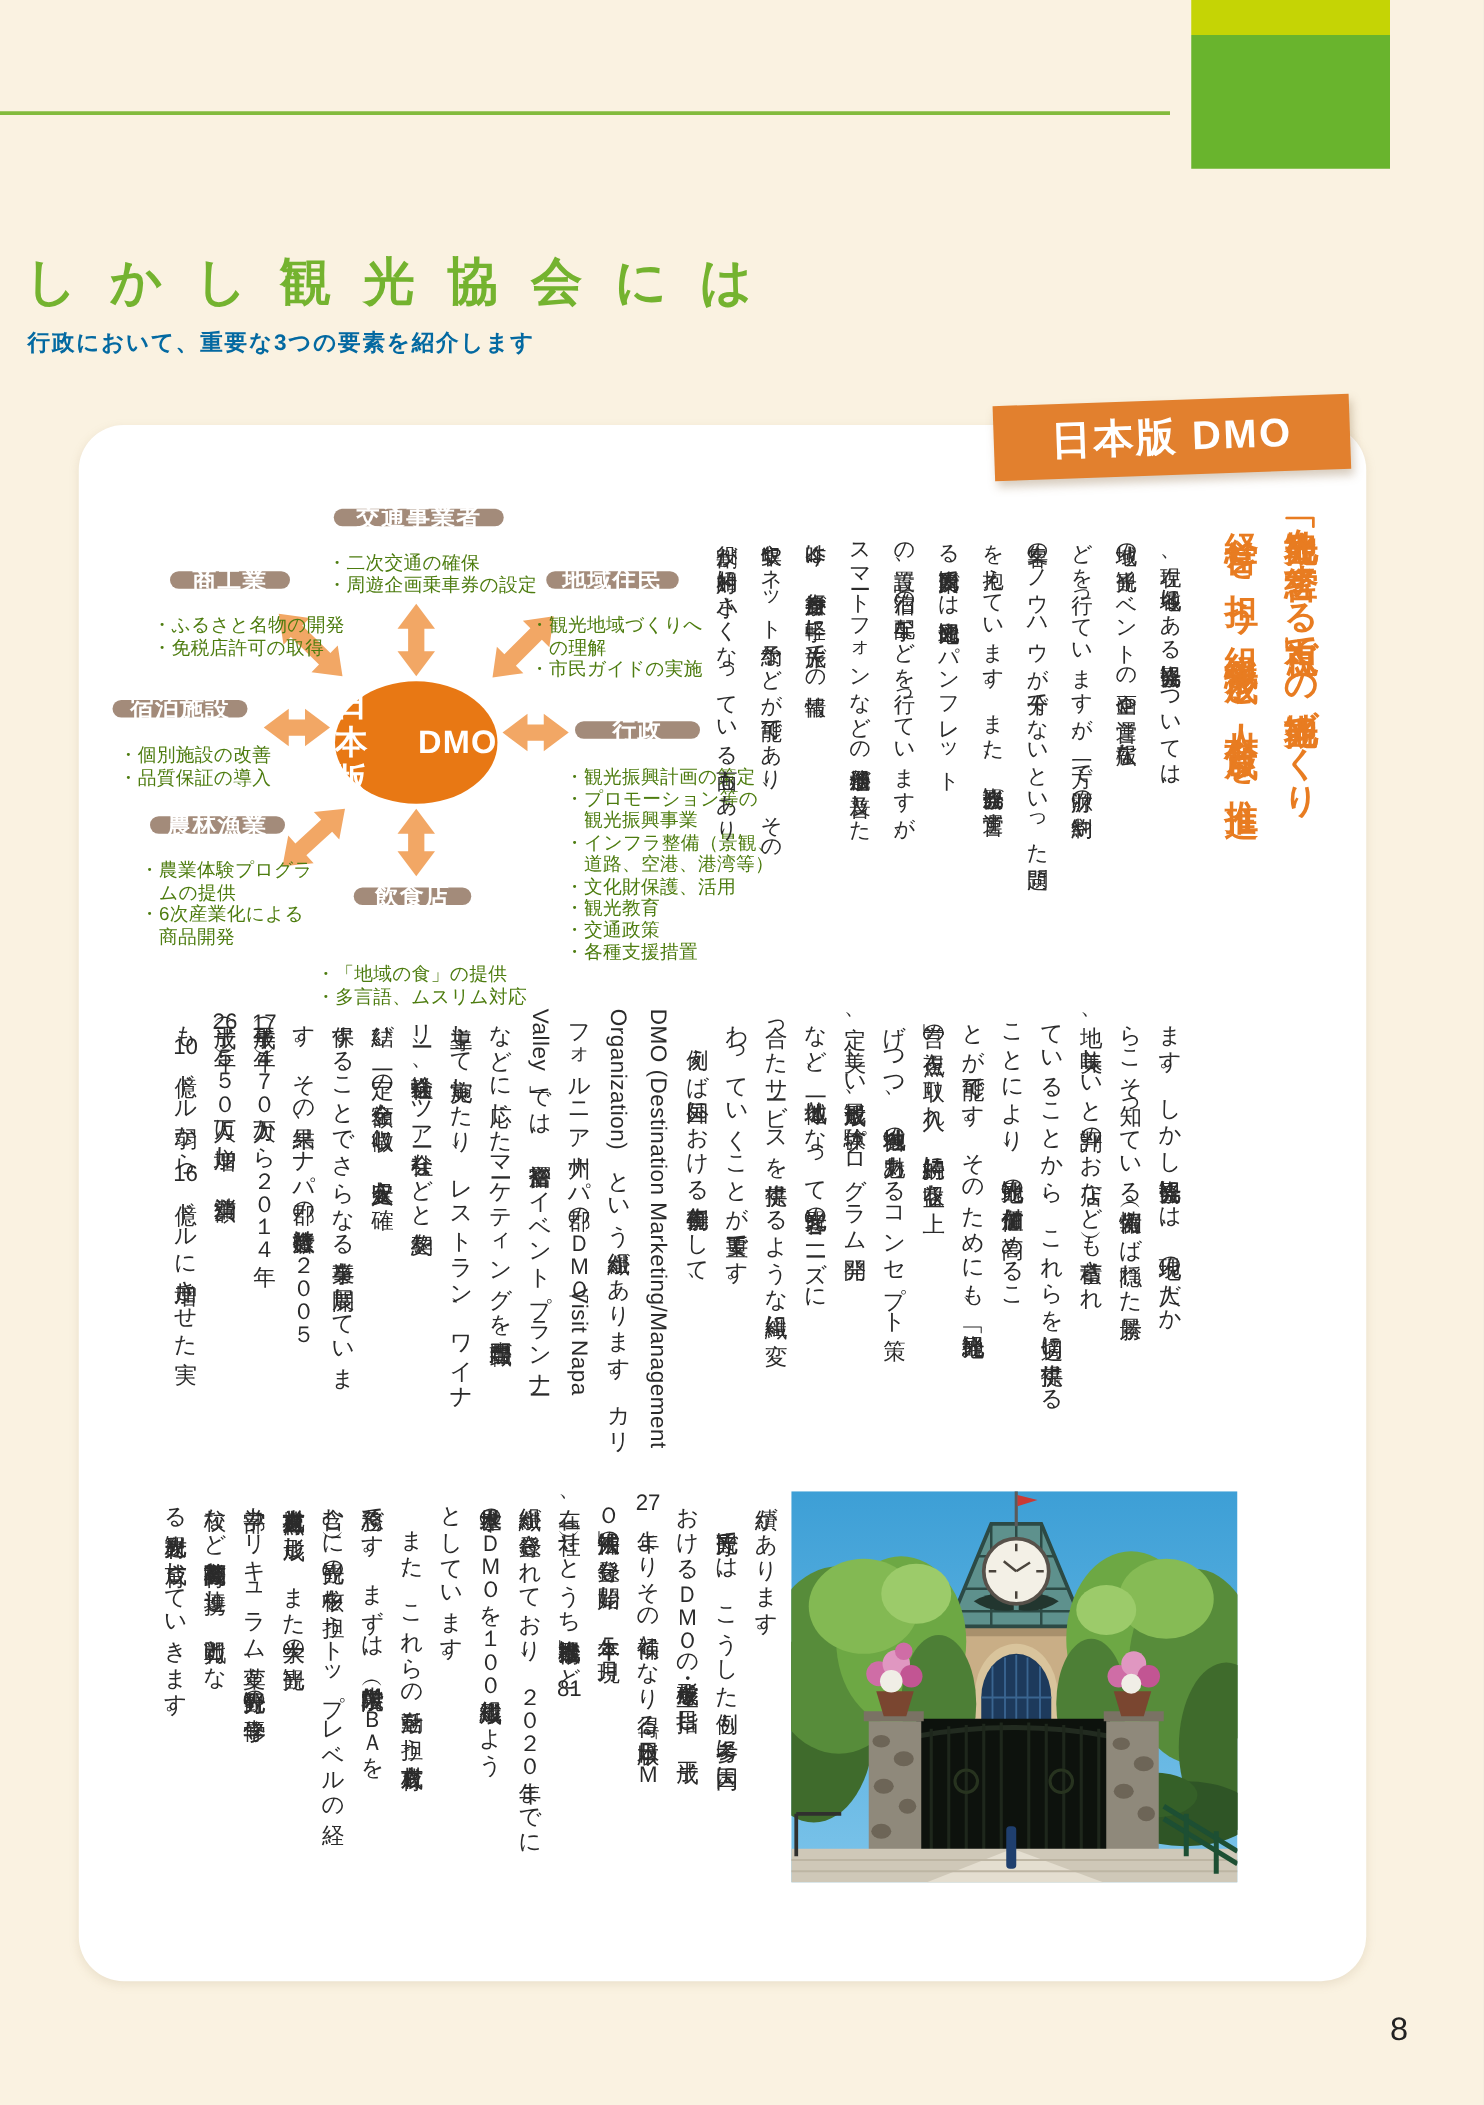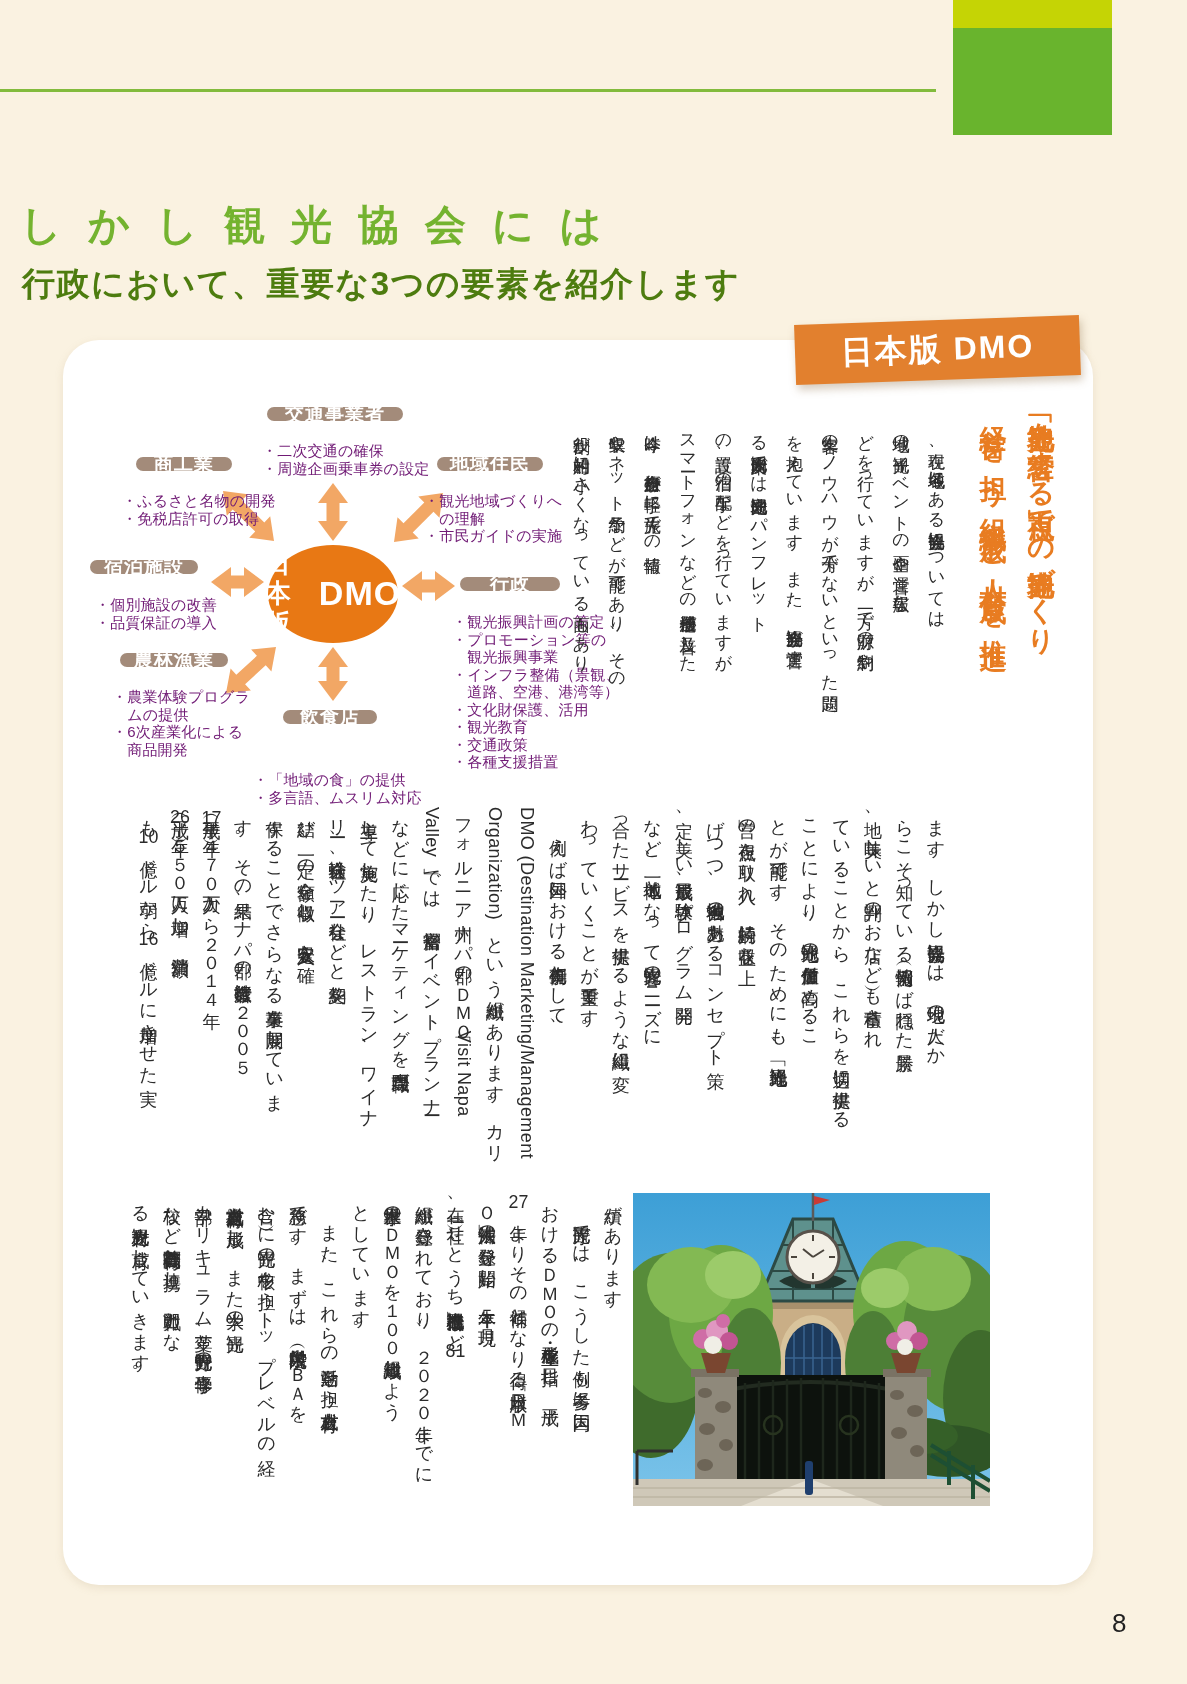--- a/index.html
+++ b/index.html
@@ -18,21 +18,21 @@
   .top-rule{position:absolute;left:0;top:89px;width:936px;height:3px;background:var(--rule-color,#82bb3c);}
   .sq-light{position:absolute;left:953px;top:0;width:159px;height:28px;background:var(--sq-light,#c5d405);}
   .sq-green{position:absolute;left:953px;top:28px;width:159px;height:107px;background:var(--sq-green,#69b42d);}
   .title{
     position:absolute;left:20px;top:198px;margin:0;
     font-size:41px;font-weight:700;letter-spacing:26px;white-space:nowrap;
     color:var(--title-color,#74b32f);
   }
   .subtitle{
     position:absolute;left:22px;top:262px;margin:0;
-    font-size:33px;font-weight:700;letter-spacing:1.5px;color:#4d7c0f;white-space:nowrap;
+    font-size:18px;font-weight:700;letter-spacing:1.5px;color:#0369a1;white-space:nowrap;
   }
   
   .card{
     position:absolute;left:63px;top:340px;width:1030px;height:1245px;
     background:#ffffff;border-radius:36px;
     box-shadow:0 3px 8px rgba(170,150,110,0.18);
   }
   .ribbon{
     position:absolute;left:732px;top:-20px;width:285px;height:60px;
     background:var(--ribbon-color,#e2802e);
@@ -44,30 +44,30 @@
   
   .diagram{position:absolute;left:15px;top:55px;width:520px;height:435px;}
   .diagram svg.arrows{position:absolute;left:0;top:0;width:520px;height:435px;}
   .ellipse{
     position:absolute;left:190px;top:150px;width:130px;height:98px;
     background:var(--ellipse-color,#e87814);border-radius:50%;
     display:flex;flex-direction:row;align-items:center;justify-content:center;
     color:#fff;font-weight:700;line-height:1.15;
   }
   .ellipse .l1{font-size:26px;letter-spacing:1px;}
-  .ellipse .l2{font-size:34px;letter-spacing:1px;margin-left:27px;}
+  .ellipse .l2{font-size:26px;letter-spacing:1px;margin-left:27px;}
   .pill{
     position:absolute;height:14px;border-radius:16px;
     background:var(--pill-color,#a38b7a);
     color:#fff;font-weight:700;font-size:19px;letter-spacing:1px;
     display:flex;align-items:center;justify-content:center;white-space:nowrap;
   }
   .blist{
     position:absolute;font-size:15px;line-height:17.5px;letter-spacing:0.2px;
-    color:#701a75;white-space:pre;font-weight:500;
+    color:#4d7c0f;white-space:pre;font-weight:500;
   }
   .p-kotsu{left:189px;top:12px;width:136px;}      .b-kotsu{left:184px;top:47px;}
   .p-shoko{left:58px;top:62px;width:96px;}        .b-shoko{left:44px;top:97px;}
   .p-chiiki{left:359px;top:62px;width:106px;}     .b-chiiki{left:346px;top:97px;}
   .p-shukuhaku{left:12px;top:165px;width:108px;}  .b-shukuhaku{left:17px;top:201px;}
   .p-gyosei{left:382px;top:182px;width:100px;}    .b-gyosei{left:374px;top:218px;}
   .p-norin{left:42px;top:258px;width:108px;}      .b-norin{left:34px;top:293px;}
   .p-inshoku{left:205px;top:315px;width:94px;}    .b-inshoku{left:175px;top:356px;margin-top:20px;}
   
   .vband{position:absolute;display:flex;flex-direction:row-reverse;justify-content:flex-start;}

